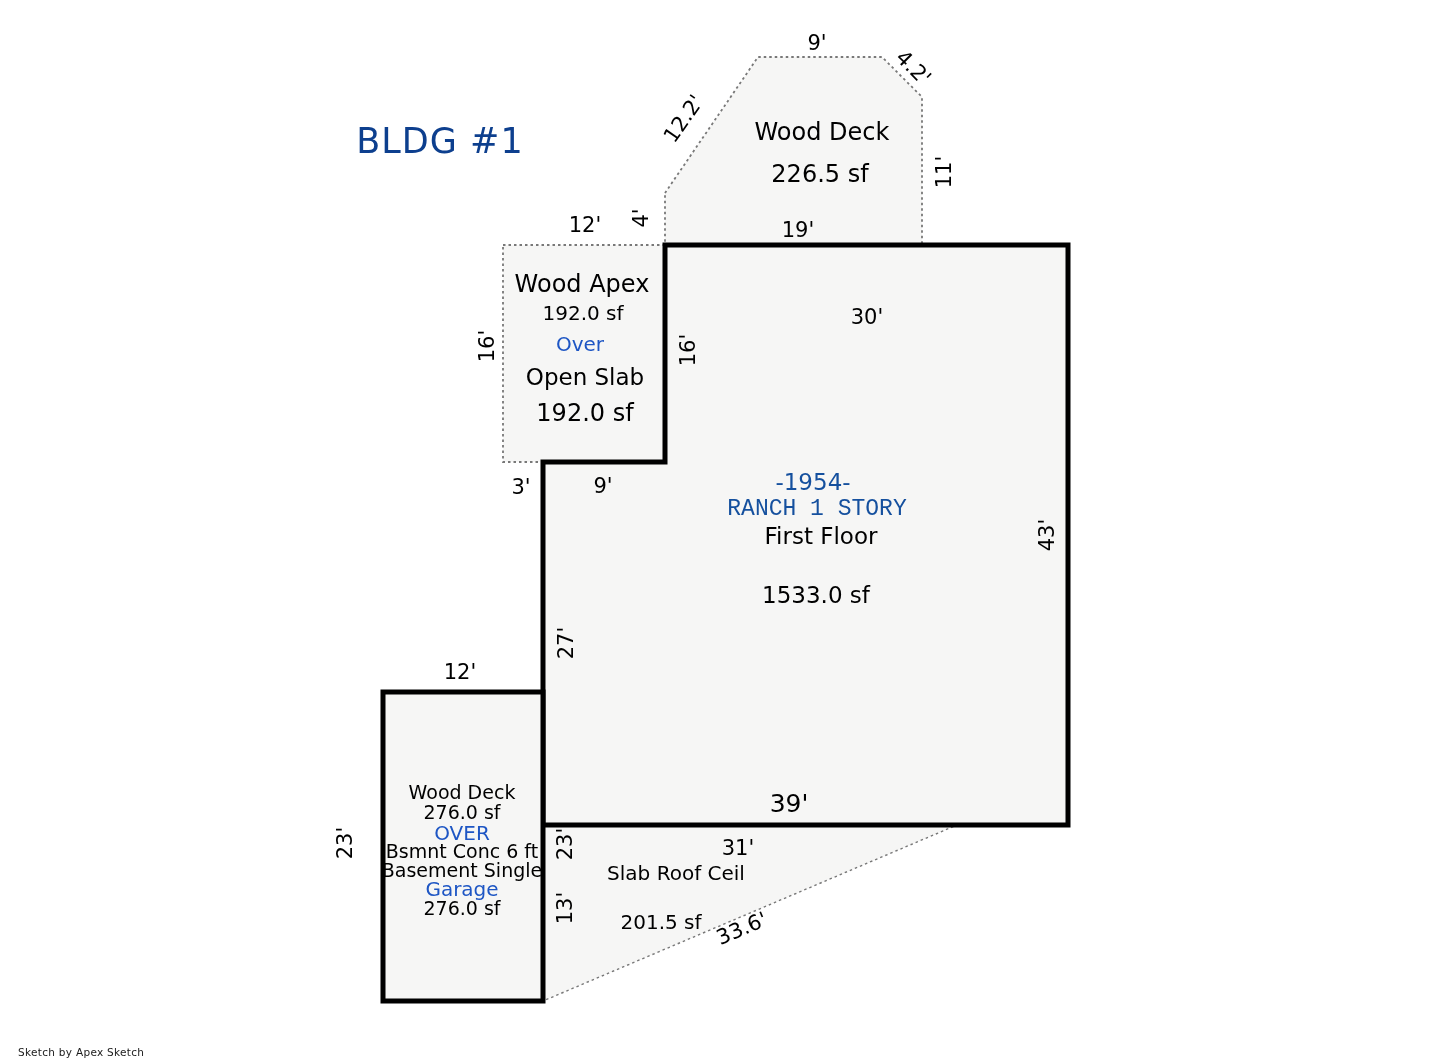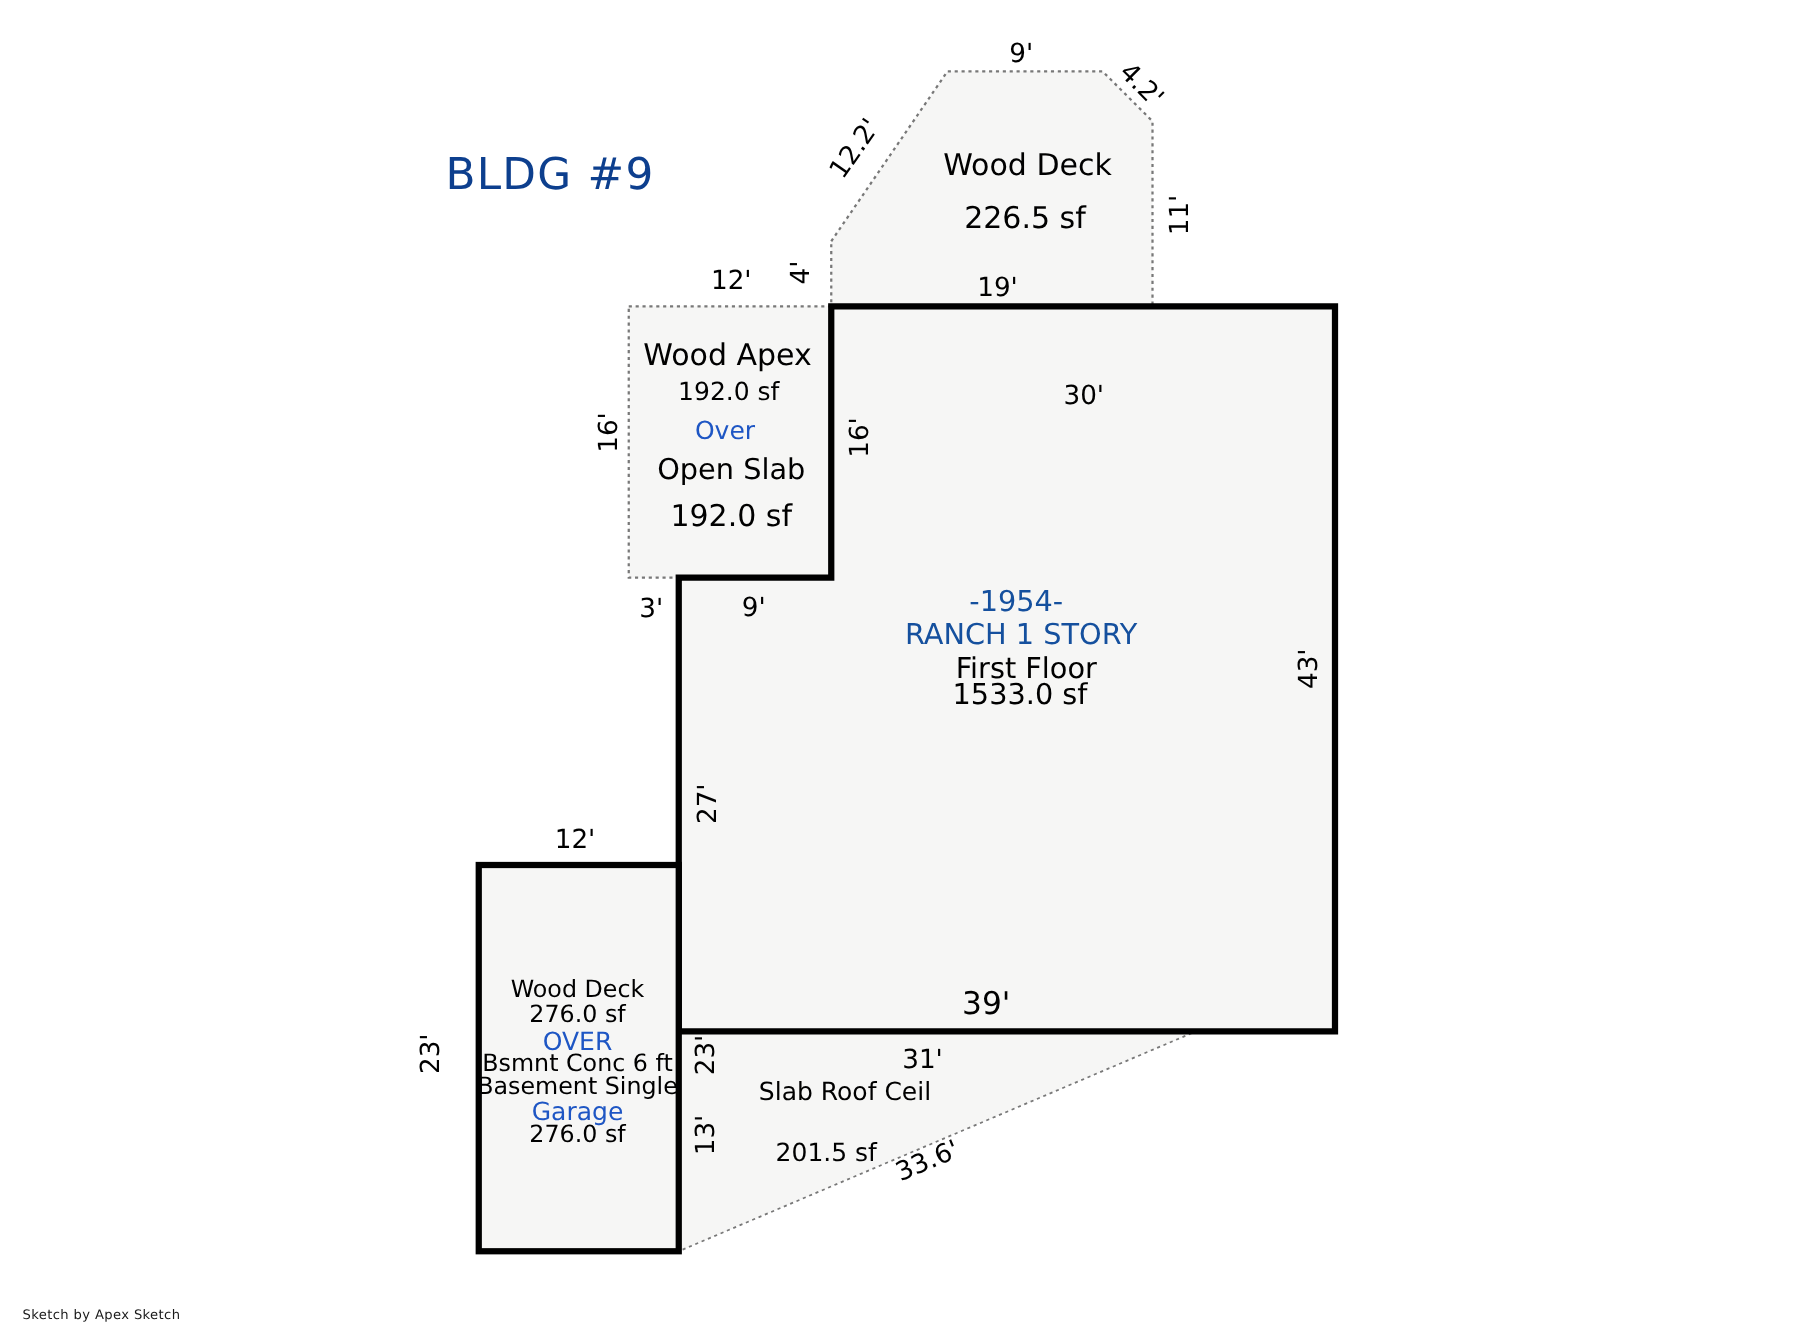--- a/index.html
+++ b/index.html
@@ -45,21 +45,21 @@
 
     <rect x="503" y="245" width="162" height="217" style="fill:var(--fill,#f6f6f5); stroke:var(--dotted,#787878); stroke-width:1.8; stroke-dasharray:2.5 3;"></rect>
 
     <polygon points="543,825 957,825 543,1001" style="fill:var(--fill,#f6f6f5); stroke:var(--dotted,#787878); stroke-width:1.4; stroke-dasharray:2.5 3;"></polygon>
 
     <polygon points="543,462 665,462 665,245 1068,245 1068,825 543,825" style="fill:var(--fill,#f6f6f5); stroke:var(--outline,#000); stroke-width:5;"></polygon>
 
     <rect x="383" y="692" width="160" height="309" style="fill:var(--fill,#f6f6f5); stroke:var(--outline,#000); stroke-width:5;"></rect>
   </svg>
 
-  <div class="lbl title-blue" style="left:440px; top:141px; font-size:35px;">BLDG #9</div>
+  <div class="lbl title-blue" style="left:440px; top:141px; font-size:35px;">BLDG #1</div>
 
   <span class="lbl" style="left:817px; top:43px;  font-size:21px;">9'</span>
   <span class="lbl r45" style="left:913px; top:68px;  font-size:21px;">4.2'</span>
   <span class="lbl rm55" style="left:684px; top:119px; font-size:21px;">12.2'</span>
   <span class="lbl" style="left:822px; top:132px; font-size:24px;">Wood Deck</span>
   <span class="lbl" style="left:820px; top:174px; font-size:24px;">226.5 sf</span>
   <span class="lbl r90" style="left:944px; top:172px; font-size:21px;">11'</span>
   <span class="lbl" style="left:798px; top:230px; font-size:21px;">19'</span>
   <span class="lbl r90" style="left:641px; top:218px; font-size:21px;">4'</span>
 
@@ -69,23 +69,23 @@
   <span class="lbl" style="left:583px; top:313px; font-size:20px;">192.0 sf</span>
   <span class="lbl accent-blue" style="left:580px; top:344px; font-size:20px;">Over</span>
   <span class="lbl" style="left:585px; top:377px; font-size:23px;">Open Slab</span>
   <span class="lbl" style="left:585px; top:413px; font-size:24px;">192.0 sf</span>
 
   <span class="lbl r90" style="left:688px; top:350px; font-size:21px;">16'</span>
   <span class="lbl" style="left:867px; top:270px; font-size:21px;margin-top:47px;">30'</span>
   <span class="lbl" style="left:521px; top:487px; font-size:21px;">3'</span>
   <span class="lbl" style="left:603px; top:486px; font-size:21px;">9'</span>
   <div class="lbl label-blue" style="left:813px; top:482px; font-size:23px;">-1954-</div>
-  <div class="lbl label-blue" style="left:817px; top:509px; font-size:23px;">RANCH 1 STORY</div>
+  <div class="lbl label-blue" style="left:817px; top:509px; font-size:23px;font-family:Liberation Mono, monospace;">RANCH 1 STORY</div>
   <div class="lbl" style="left:821px; top:536px; font-size:23px;">First Floor</div>
-  <div class="lbl" style="left:816px; top:557px; font-size:23px;">1533.0 sf</div>
+  <div class="lbl" style="left:816px; top:595px; font-size:23px;">1533.0 sf</div>
   <span class="lbl r90" style="left:1047px; top:535px; font-size:21px;">43'</span>
   <span class="lbl r90" style="left:566px; top:643px; font-size:21px;">27'</span>
   <span class="lbl" style="left:789px; top:803px; font-size:25px;">39'</span>
 
   <span class="lbl" style="left:460px; top:672px; font-size:21px;">12'</span>
   <span class="lbl r90" style="left:345px; top:843px; font-size:21px;">23'</span>
   <div class="lbl" style="left:462px; top:792px; font-size:19px;">Wood Deck</div>
   <div class="lbl" style="left:462px; top:812px; font-size:19px;">276.0 sf</div>
   <div class="lbl accent-blue" style="left:462px; top:833px; font-size:20px;">OVER</div>
   <div class="lbl" style="left:462px; top:851px; font-size:19px;">Bsmnt Conc 6 ft</div>

